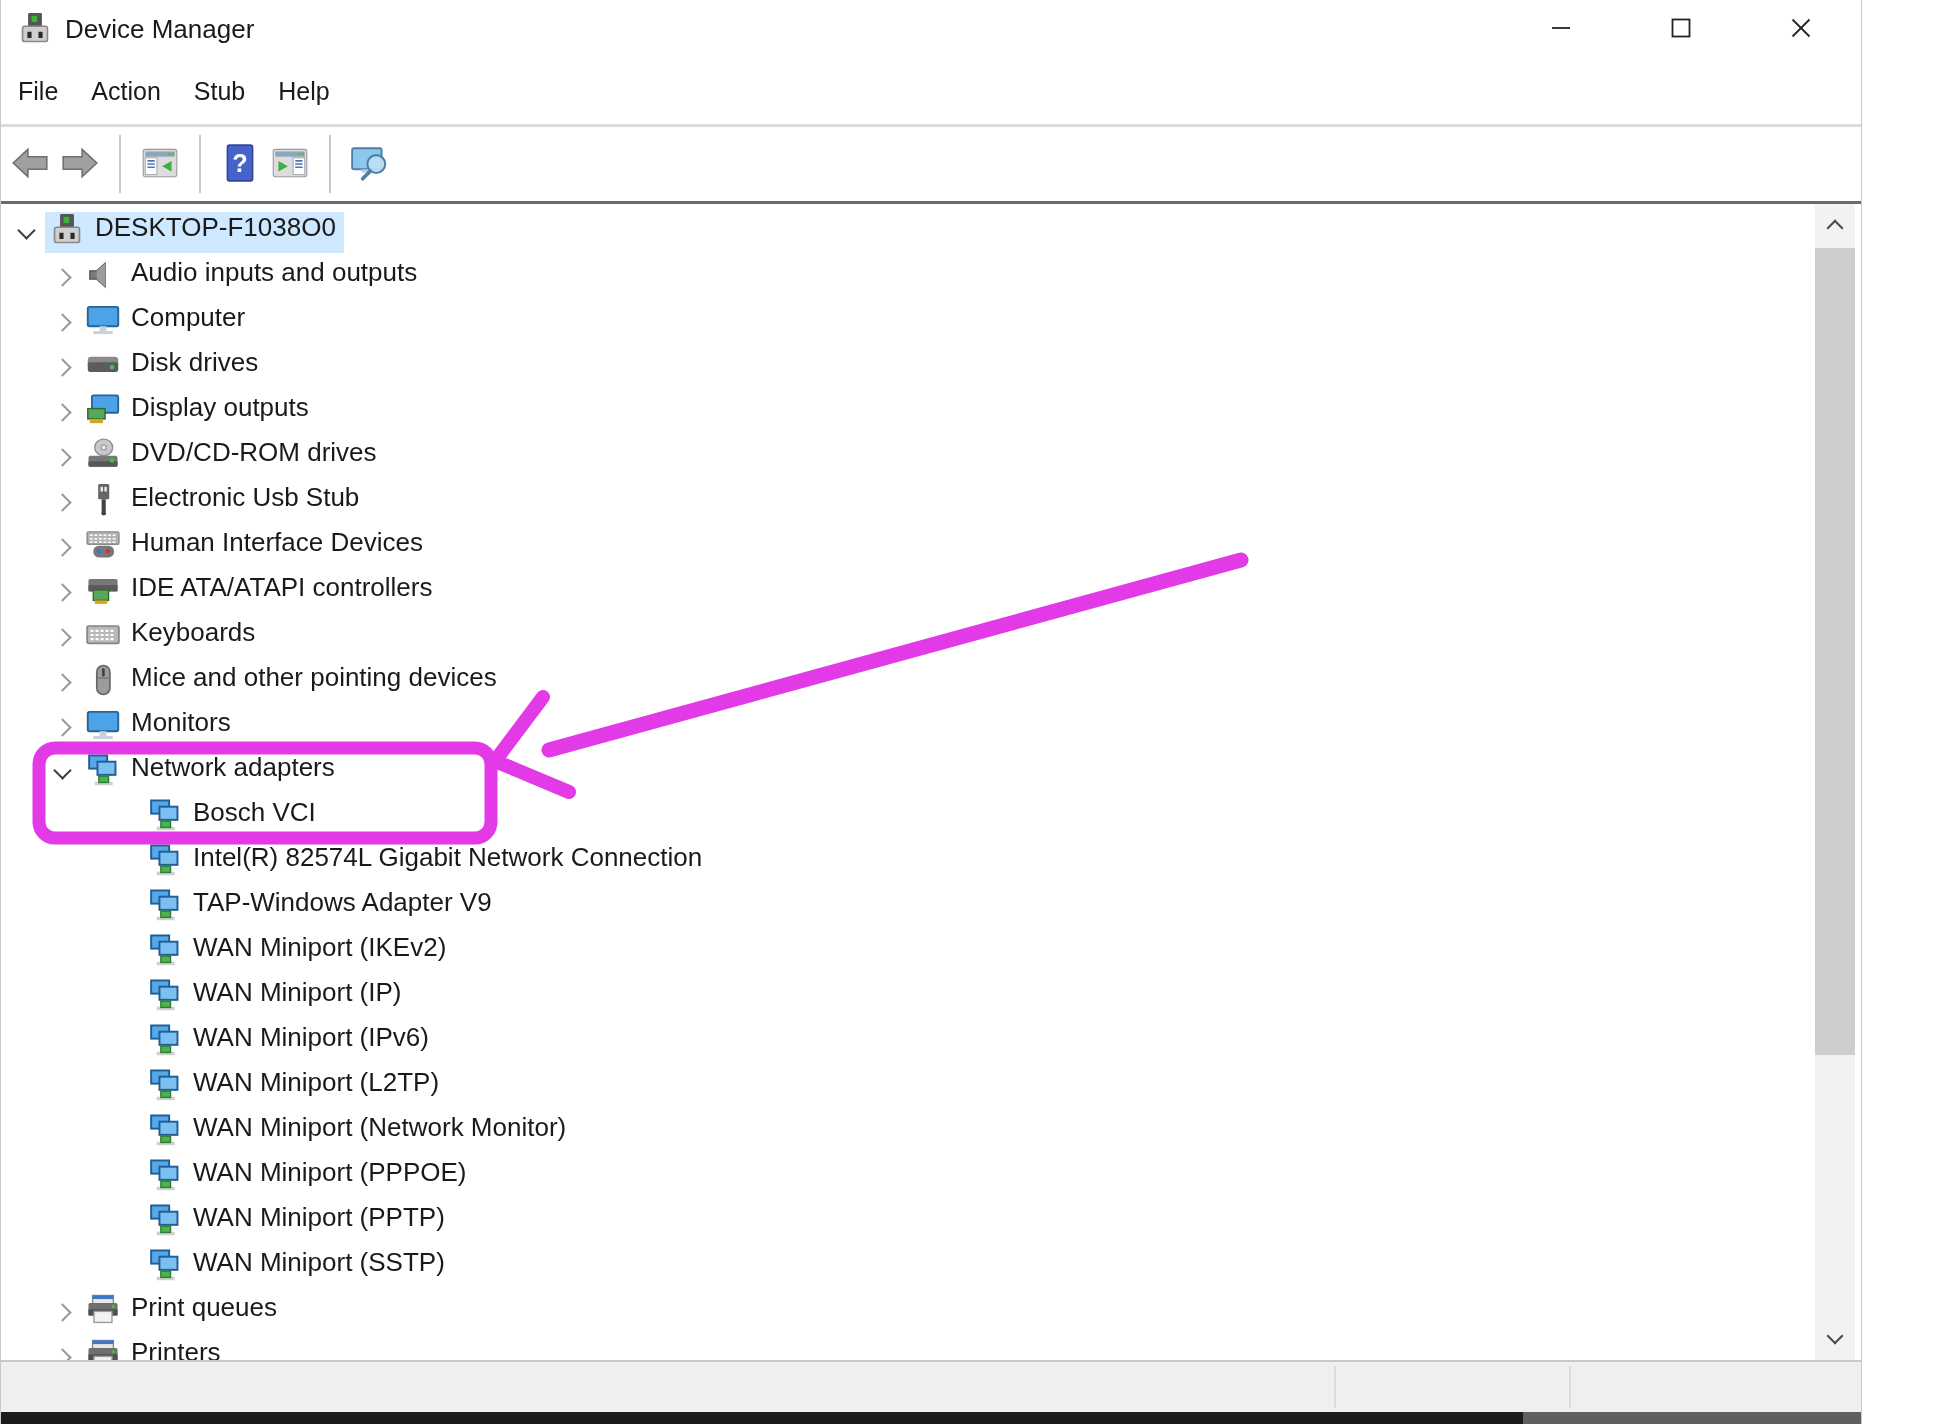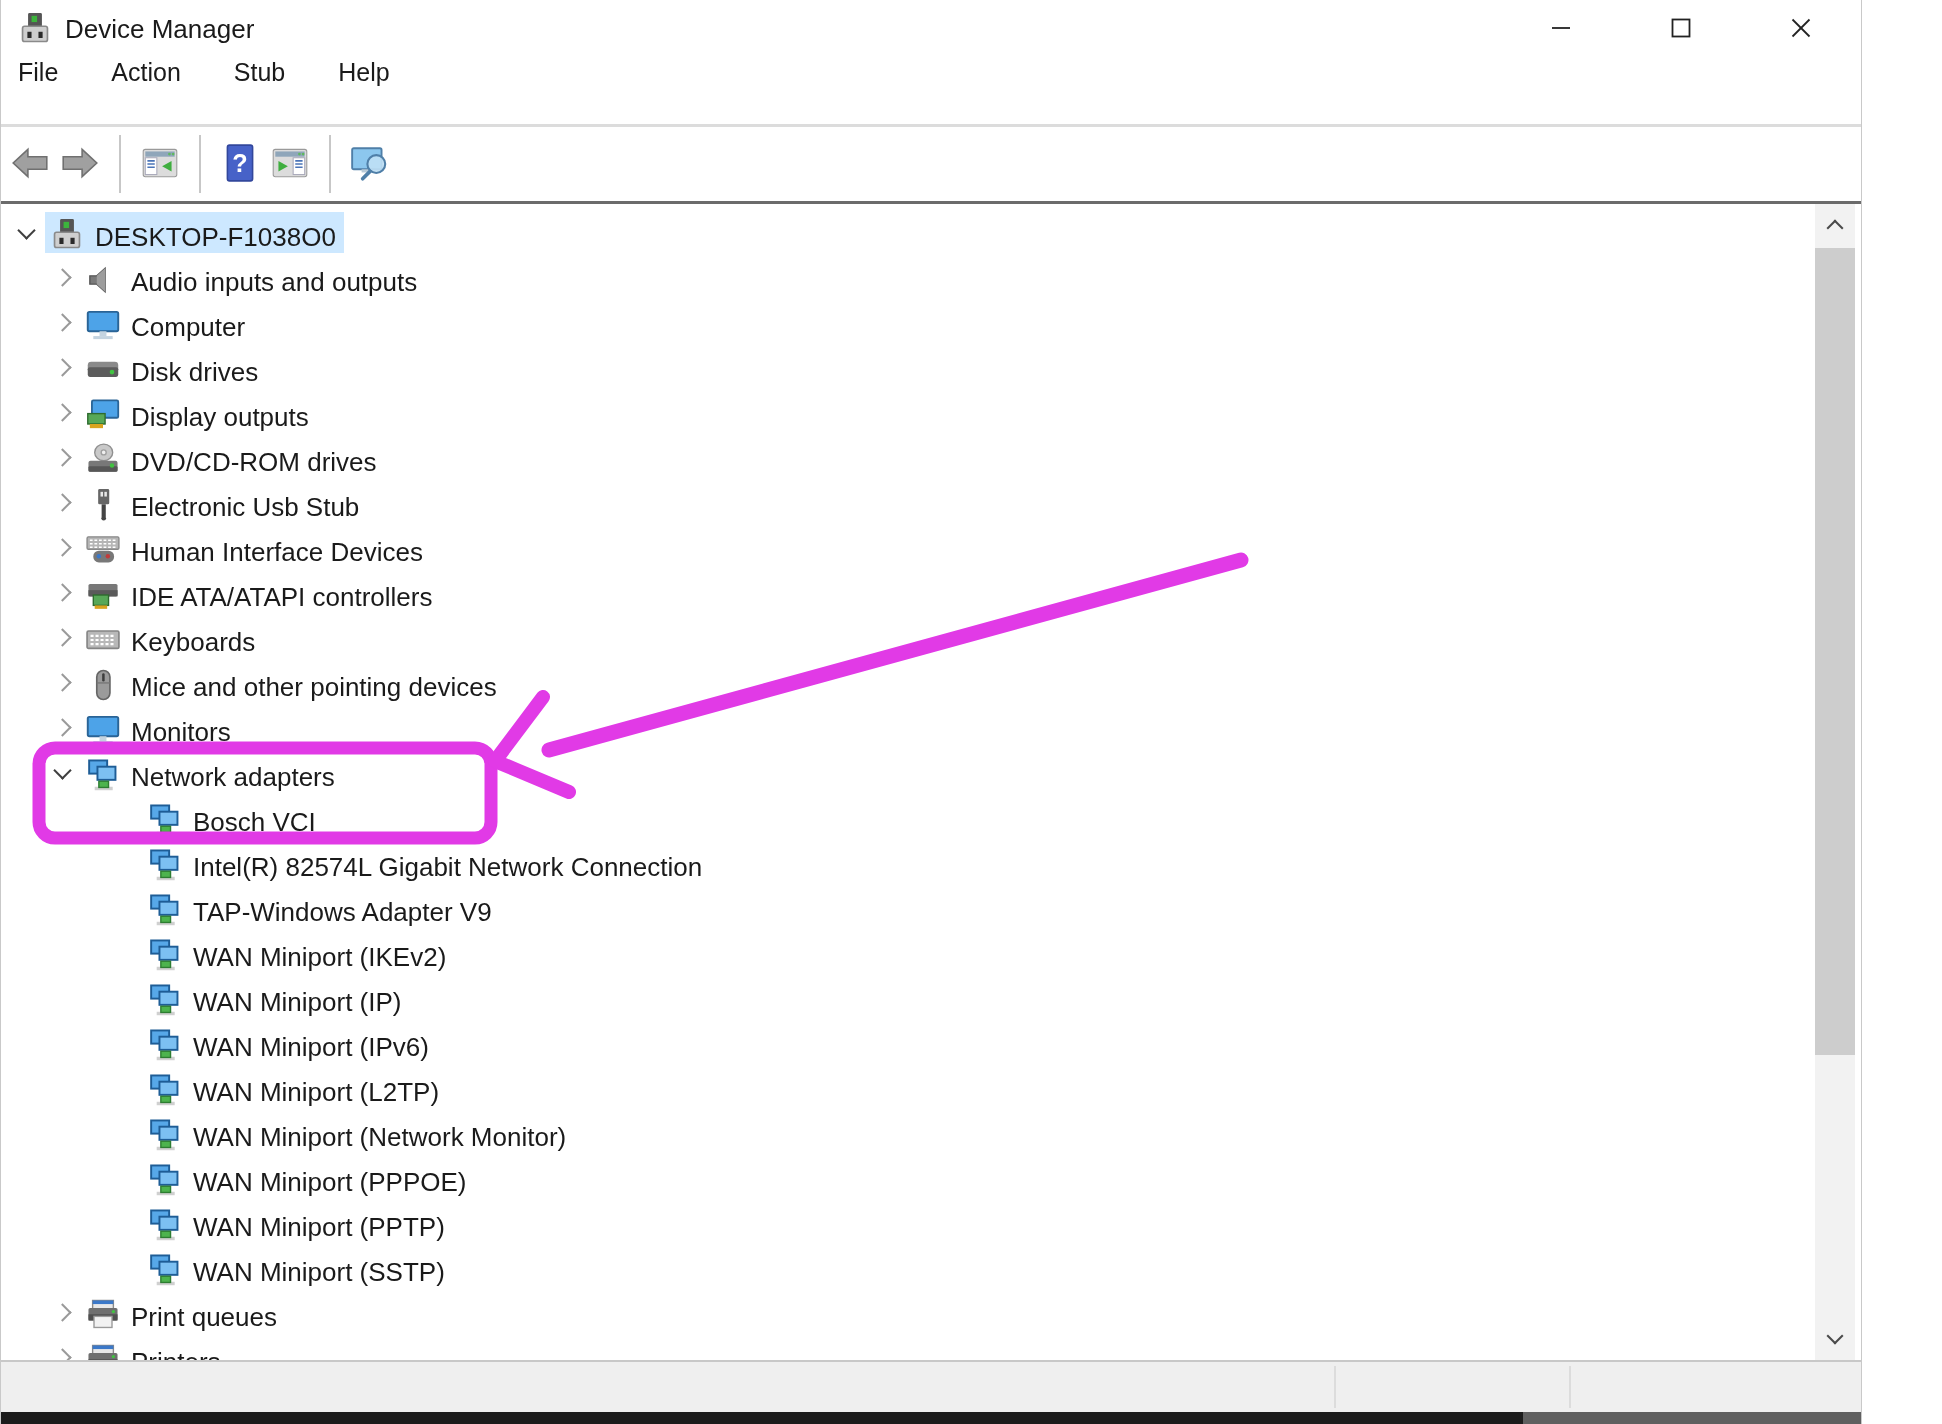--- a/index.html
+++ b/index.html
@@ -10,21 +10,21 @@
   
   .titlebar{position:absolute;left:0;top:0;right:0;height:58px;background:#fff;display:flex;align-items:center;}
   .app-icon{width:36px;height:36px;margin-left:16px;display:inline-flex;}
   .app-icon svg{width:100%;height:100%;}
   .title{margin-left:12px;font-size:26px;}
   .controls{position:absolute;right:0;top:0;height:56px;display:flex;}
   .ctrl{width:120px;height:56px;border:none;background:transparent;display:flex;align-items:center;justify-content:center;padding:0;cursor:pointer;}
   .ctrl svg{width:26px;height:26px;}
 
   
-  .menubar{position:absolute;left:0;top:58px;right:0;height:66px;display:flex;gap:53px;padding-left:17px;background:#fff;}
+  .menubar{position:absolute;left:0;top:58px;right:0;height:66px;display:flex;align-items:center;gap:33px;padding-left:17px;background:#fff;}
   .menu-item{font-size:25px;cursor:default;}
 
   
   .toolbar{position:absolute;left:0;top:124px;right:0;height:80px;background:#fff;
            border-top:3px solid #dcdcdc;border-bottom:3px solid #6b6b6b;box-sizing:border-box;
            display:flex;align-items:center;padding-left:4px;}
   .tb-btn{width:50px;height:56px;border:none;background:transparent;display:flex;align-items:center;justify-content:center;padding:0;cursor:pointer;}
   .tb-btn svg{width:42px;height:42px;}
   .tb-sep{width:2px;height:58px;background:#c7c7c7;margin:0 14px;}
 
@@ -32,21 +32,21 @@
   .content{position:absolute;left:0;top:204px;right:0;bottom:64px;background:#fff;overflow:hidden;}
   .tree{position:absolute;left:0;top:6px;right:48px;}
   .row{height:45px;display:flex;align-items:center;white-space:nowrap;}
   .twisty{width:26px;display:inline-flex;justify-content:center;align-items:center;flex:0 0 26px;}
   .lvl0 .twisty{margin-left:12px;}
   .lvl1 .twisty{margin-left:48px;}
   .lvl2 .twisty{margin-left:110px;visibility:hidden;}
   .chev{width:11px;height:11px;border-right:2px solid #9a9a9a;border-bottom:2px solid #9a9a9a;display:inline-block;}
   .chev.right{transform:rotate(-45deg);}
   .chev.down{transform:rotate(45deg);border-color:#3f3f3f;margin-top:-4px;}
-  .row-content{display:inline-flex;align-items:flex-end;height:41px;padding:0 8px 0 4px;margin-left:6px;}
+  .row-content{display:inline-flex;align-items:flex-start;height:41px;padding:0 8px 0 4px;margin-left:6px;}
   .row.selected .row-content{background:#cde8ff;}
   .tree-icon{width:36px;height:36px;display:inline-flex;flex:0 0 36px;}
   .tree-icon svg{width:100%;height:100%;}
   .lbl{margin-left:10px;font-size:26px;}
 
   
   .scrollbar{position:absolute;right:6px;top:0;width:40px;height:1156px;background:#f2f2f2;}
   .sb-btn{position:absolute;left:0;width:40px;height:42px;background:#f2f2f2;display:flex;align-items:center;justify-content:center;}
   .sb-up{top:0;} .sb-down{bottom:0;}
   .sb-chev{width:10px;height:10px;border-right:2.5px solid #4a4a4a;border-bottom:2.5px solid #4a4a4a;display:inline-block;}

